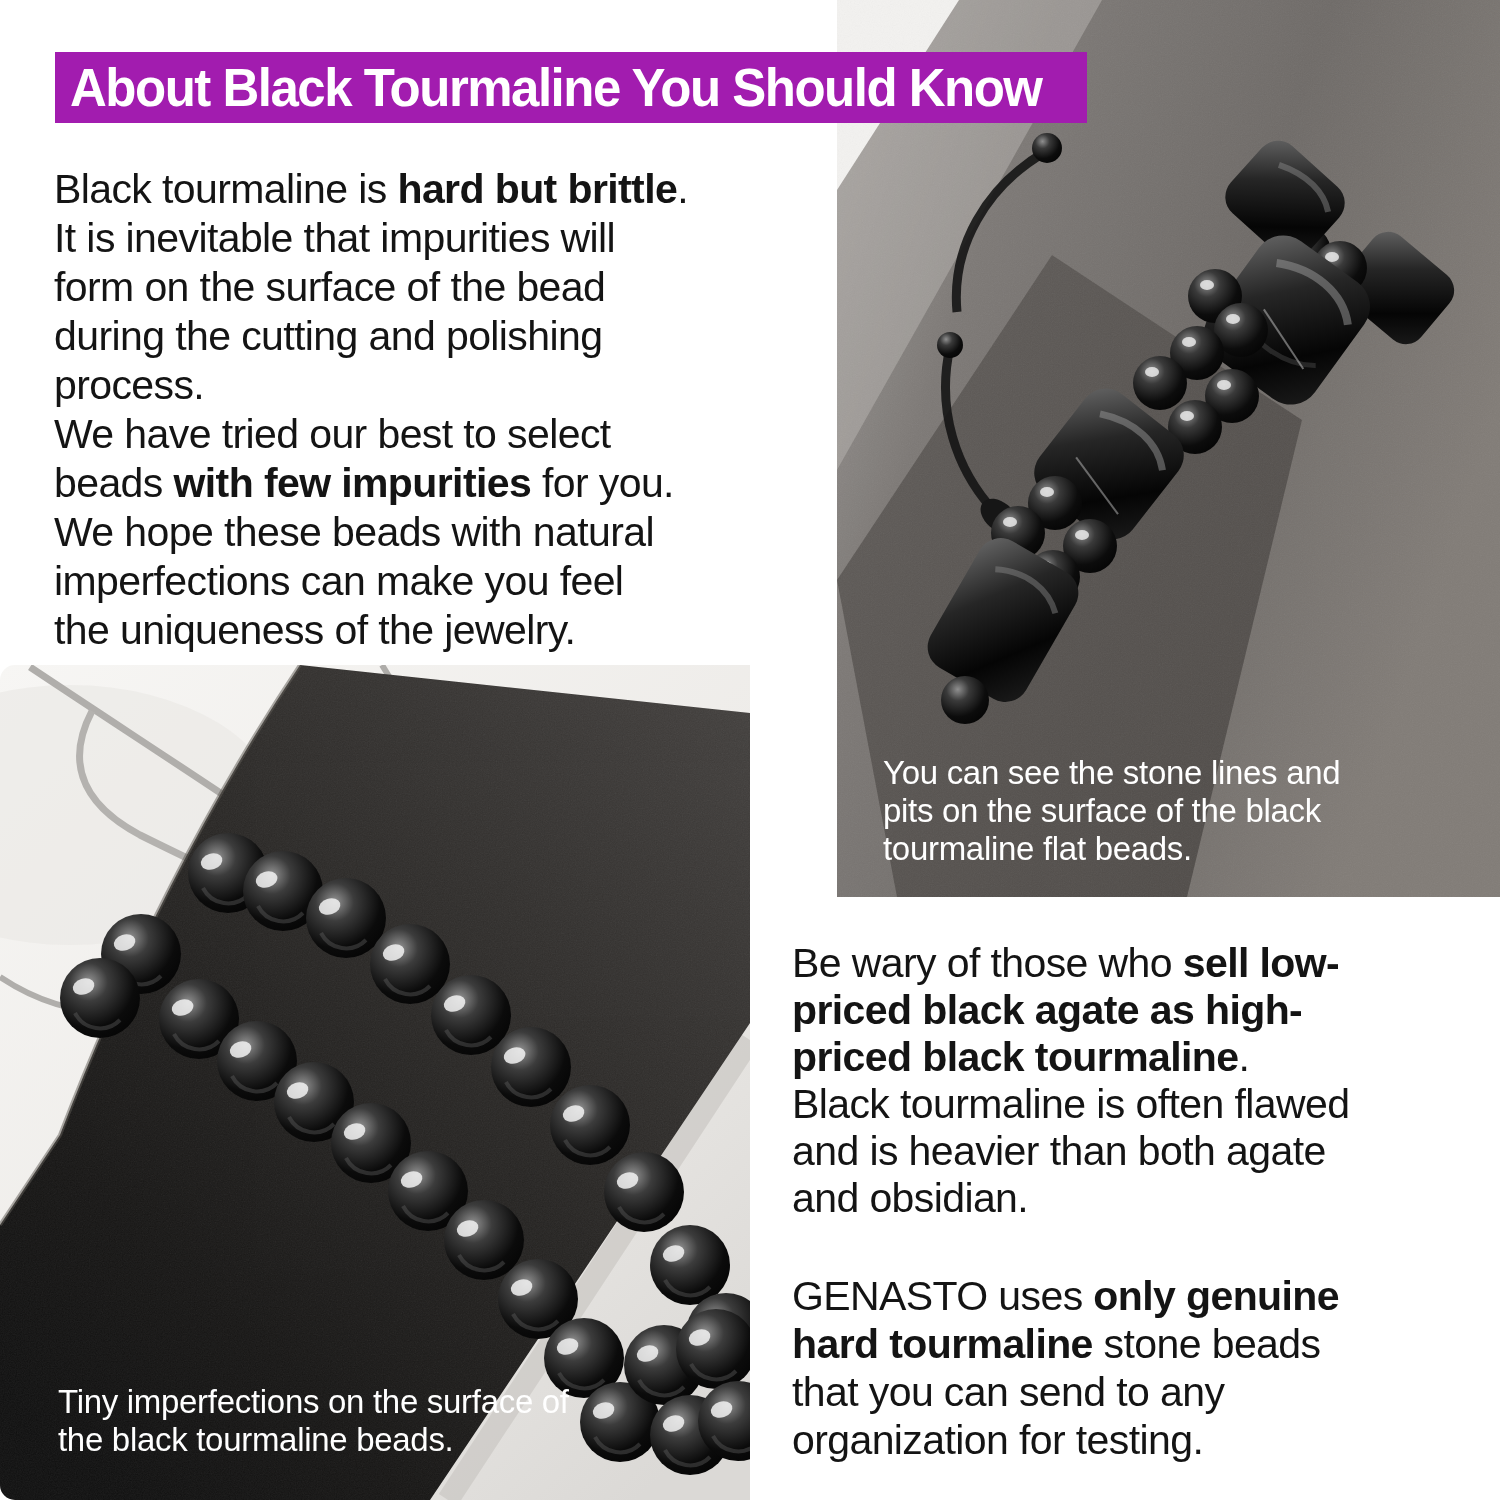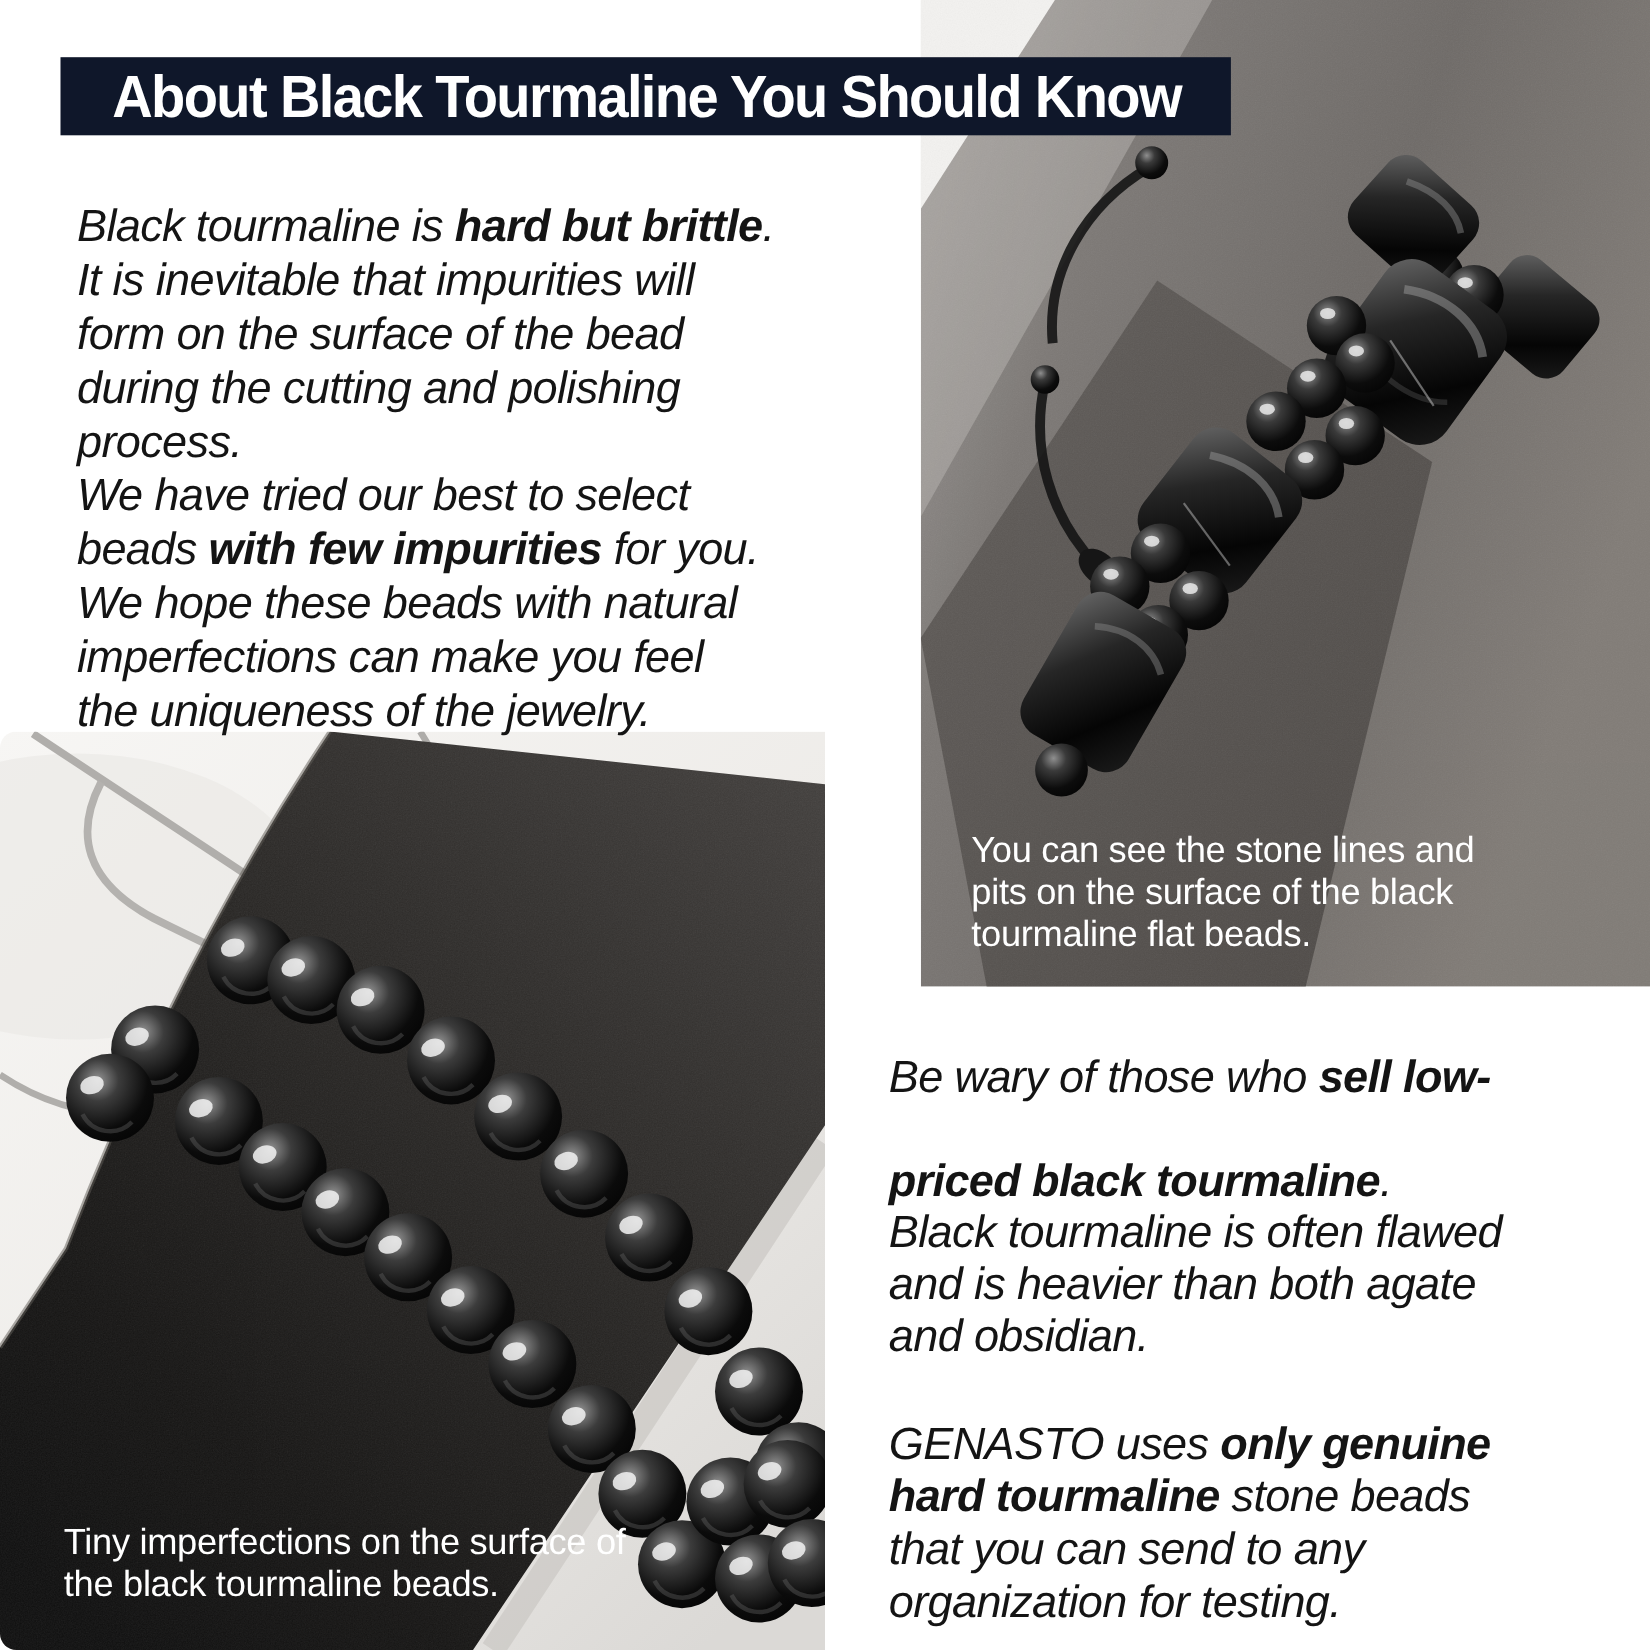--- a/index.html
+++ b/index.html
@@ -1,25 +1,25 @@
 <!DOCTYPE html>
 <html><head>
 <meta charset="utf-8">
 <style>
   html,body{margin:0;padding:0;background:#ffffff;}
   body{width:1500px;height:1500px;font-family:"Liberation Sans",sans-serif;}
   .canvas{position:relative;width:1500px;height:1500px;background:#ffffff;overflow:hidden;}
 
-  .banner{position:absolute;left:55px;top:52px;width:1032px;height:71px;background:#0f172a;
-          display:flex;align-items:center;z-index:6;padding-left:32px;}
+  .banner{position:absolute;left:55px;top:52px;width:1032px;height:71px;background:#a21caf;
+          display:flex;align-items:center;z-index:6;}
   .banner h1{margin:0;padding-left:15px;color:#ffffff;font-size:51px;font-weight:700;
              letter-spacing:-1.5px;white-space:nowrap;transform:scaleY(1.06);transform-origin:left center;}
 
-  .para{position:absolute;margin:16px;color:#141414;font-size:41px;line-height:49px;
-        letter-spacing:-0.6px;z-index:4;font-style:italic;}
+  .para{position:absolute;margin:0;color:#141414;font-size:41px;line-height:49px;
+        letter-spacing:-0.6px;z-index:4;}
   .para b{font-weight:700;}
   #intro{left:54px;top:165px;width:784px;}
   #warning{left:792px;top:940px;width:702px;line-height:47px;}
   #brand{left:792px;top:1272px;width:702px;line-height:48px;}
 
   .photo{position:absolute;overflow:hidden;z-index:1;padding-left:35px;}
   #photo-tr{left:837px;top:0;width:663px;height:897px;}
   #photo-bl{left:0;top:665px;width:750px;height:835px;border-radius:15px;}
   .photo svg{position:absolute;left:0;top:0;display:block;}
 
@@ -205,17 +205,17 @@
     </svg>
     <div class="caption" id="cap-bl">Tiny imperfections on the surface of<br>the black tourmaline beads.</div>
   </div>
 
   <div class="banner">
     <h1>About Black Tourmaline You Should Know</h1>
   </div>
 
   <p class="para" id="intro">Black tourmaline is <b>hard but brittle</b>.<br>It is inevitable that impurities will<br>form on the surface of the bead<br>during the cutting and polishing<br>process.<br>We have tried our best to select<br>beads <b>with few impurities</b> for you.<br>We hope these beads with natural<br>imperfections can make you feel<br>the uniqueness of the jewelry.</p>
 
-  <p class="para" id="warning">Be wary of those who <b>sell low-</b><br><br><b>priced black tourmaline</b>.<br>Black tourmaline is often flawed<br>and is heavier than both agate<br>and obsidian.</p>
+  <p class="para" id="warning">Be wary of those who <b>sell low-</b><br><b>priced black agate as high-</b><br><b>priced black tourmaline</b>.<br>Black tourmaline is often flawed<br>and is heavier than both agate<br>and obsidian.</p>
 
   <p class="para" id="brand">GENASTO uses <b>only genuine</b><br><b>hard tourmaline</b> stone beads<br>that you can send to any<br>organization for testing.</p>
 
 </div>
 
 </body></html>

